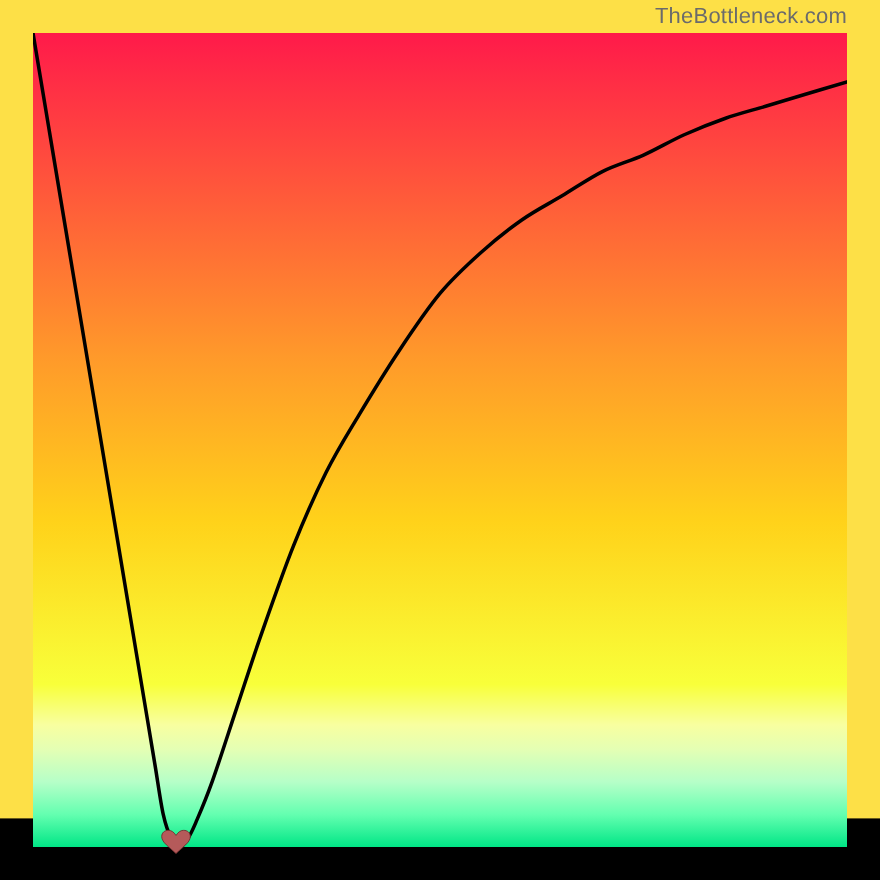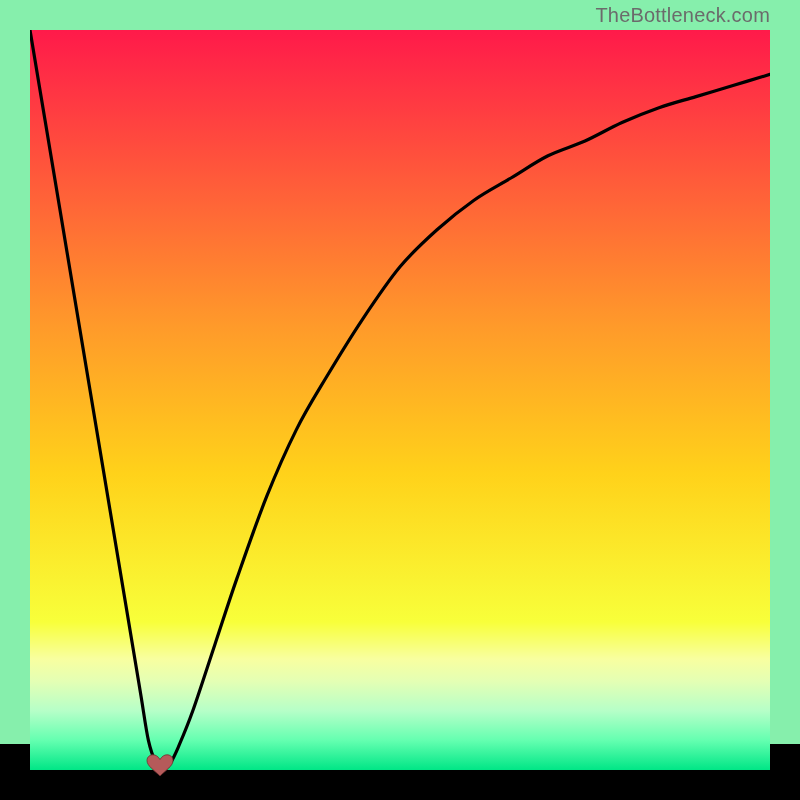--- a/index.html
+++ b/index.html
@@ -8,21 +8,21 @@
     width: 800px;
     height: 800px;
     overflow: hidden;
     background: #000;
     font-family: Arial, Helvetica, sans-serif;
   }
   .frame {
     position: relative;
     width: 800px;
     height: 744px;
-    background: #86efac;
+    background: #fde047;
   }
   .plot-area {
     position: absolute;
     left: 30px;
     top: 30px;
     width: 740px;
     height: 740px;
     
   }
   .plot-area svg {

